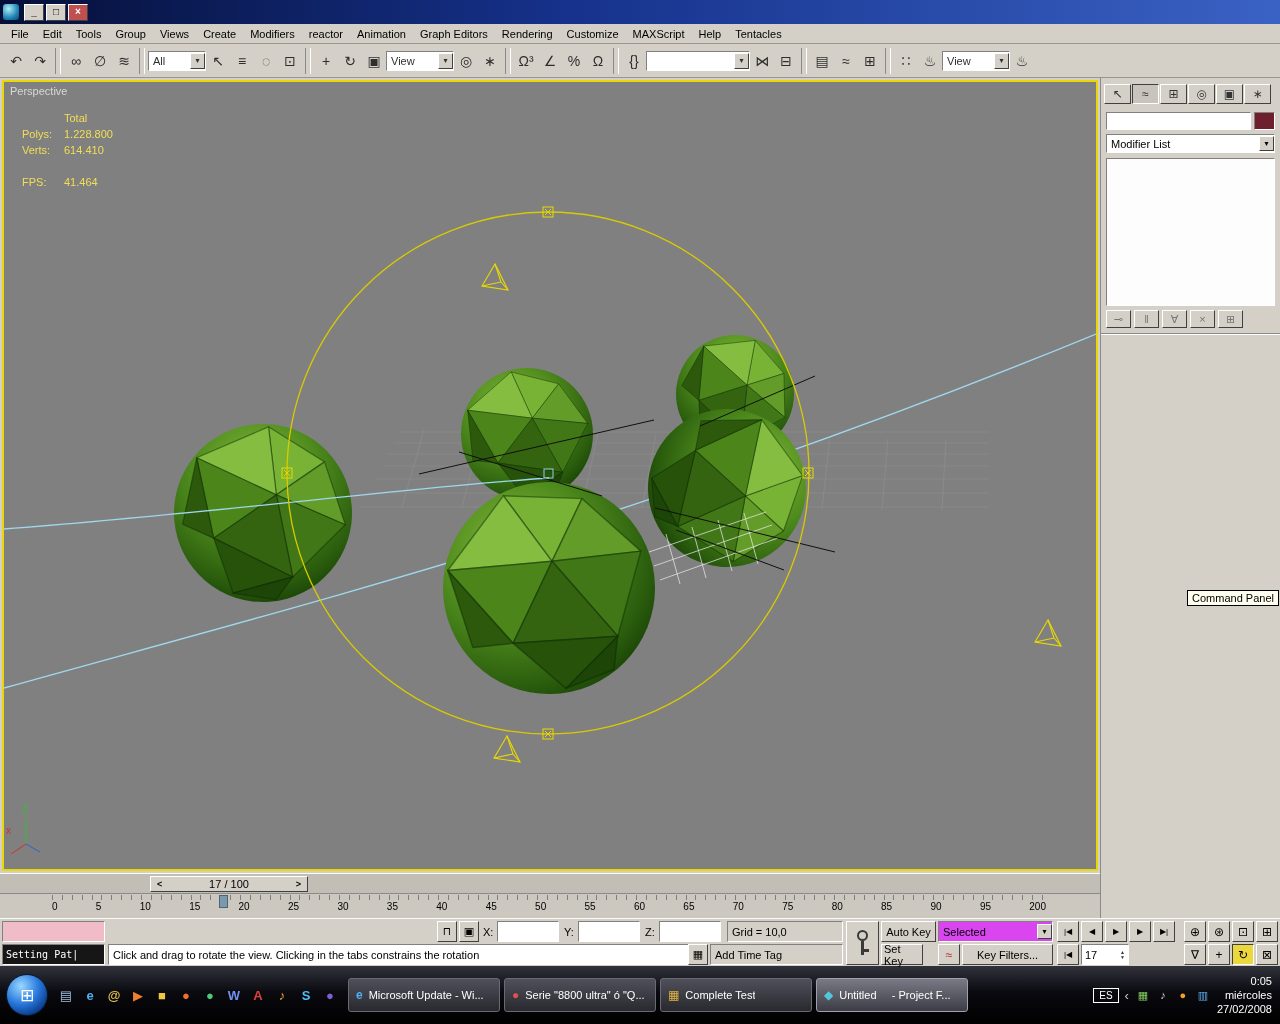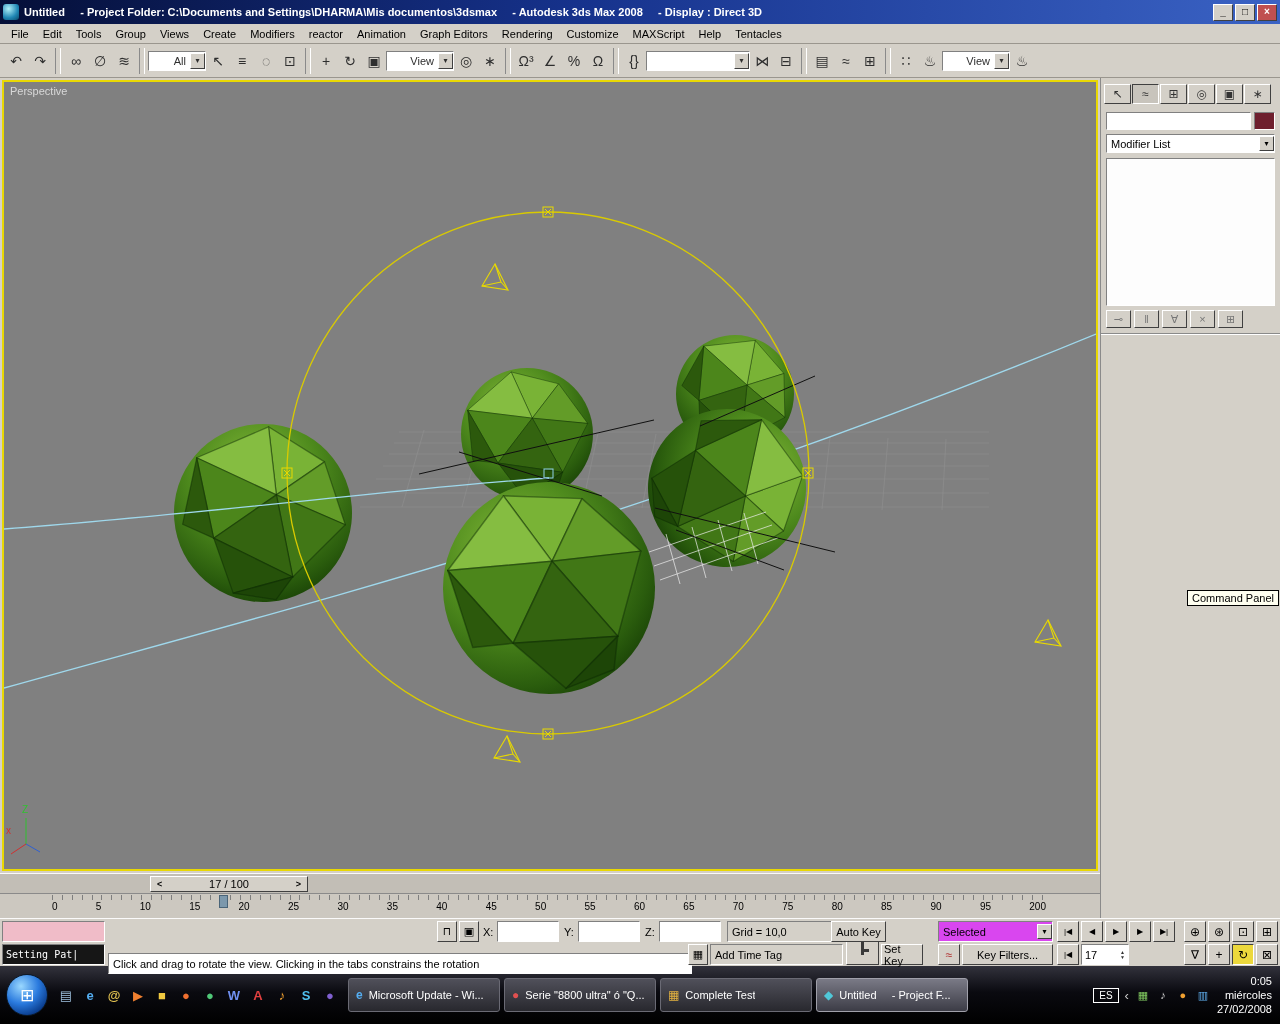--- a/index.html
+++ b/index.html
@@ -18,21 +18,21 @@
 
 .menubar{height:20px;flex:none;background:#d4d0c8;display:flex;align-items:center;padding-left:4px;border-bottom:1px solid #9a968e}
 .menu-item{padding:2px 7px;white-space:nowrap}
 
 
 .toolbar{height:34px;flex:none;background:#d4d0c8;display:flex;align-items:center;padding:0 4px;border-bottom:1px solid #9a968e;overflow:hidden}
 .tb-item{height:26px;min-width:24px;display:flex;align-items:center;justify-content:center;font-size:14px;color:#2e2e2e;padding:0 2px;flex:none}
 .tb-glyph{pointer-events:none}
 .tb-label{font-size:11px}
 .tb-arrow{display:none}
-.tb-item.dd{height:20px;background:#fff;border:1px solid;border-color:#808080 #fff #fff #808080;justify-content:flex-end;padding:0 0 0 4px;font-size:11px}
+.tb-item.dd{height:20px;background:#fff;border:1px solid;border-color:#808080 #fff #fff #808080;justify-content:space-between;padding:0 0 0 4px;font-size:11px}
 .tb-item.dd .tb-arrow{display:flex;width:15px;height:16px;background:#d4d0c8;border:1px solid;border-color:#fff #404040 #404040 #fff;align-items:center;justify-content:center;font-size:8px;margin-left:4px}
 .tb-item.sep{min-width:6px;width:6px;height:26px;padding:0;border-left:1px solid #8a8a8a;border-right:1px solid #fff;margin:0 3px}
 .w56{width:58px}.w66{width:68px}.w104{width:104px}
 
 
 .main{height:840px;flex:none;display:flex}
 .left-col{width:1100px;flex:none;display:flex;flex-direction:column}
 .viewport-wrap{flex:1;padding:2px;background:#d4d0c8}
 .viewport{position:relative;width:100%;height:100%;border:2px solid #e9d803;background:#808080;overflow:hidden}
 svg.scene{position:absolute;inset:0;width:100%;height:100%}
@@ -79,29 +79,29 @@
 .sb-lock{left:437px;top:2px;width:20px}
 .sb-abs{left:459px;top:2px;width:20px}
 .sb-xl{left:483px;top:2px}
 .sb-xf{left:497px;top:2px;width:62px;background:#fff}
 .sb-yl{left:564px;top:2px}
 .sb-yf{left:578px;top:2px;width:62px;background:#fff}
 .sb-zl{left:645px;top:2px}
 .sb-zf{left:659px;top:2px;width:62px;background:#fff}
 .sb-grid{left:727px;top:2px;width:116px}
 .sb-keybtn{left:846px;top:2px;width:33px;height:44px}
-.sb-autokey{left:831px;top:2px;width:55px}
+.sb-autokey{left:881px;top:2px;width:55px}
 .sb-selected{left:938px;top:2px;width:115px;background:#d946ef;border:1px solid;border-color:#808080 #fff #fff #808080;padding-left:4px}
 .sb-pb{top:2px;width:22px;font-size:8px}
 .sb-pb1{left:1057px}.sb-pb2{left:1081px}.sb-pb3{left:1105px}.sb-pb4{left:1129px}.sb-pb5{left:1153px}
 .nav{width:22px;font-size:12px}
 .n1{left:1184px;top:2px}.n2{left:1208px;top:2px}.n3{left:1232px;top:2px}.n4{left:1256px;top:2px}
 .n5{left:1184px;top:25px}.n6{left:1208px;top:25px}.n7{left:1232px;top:25px}.n8{left:1256px;top:25px}
 .nav.active{background:#ecd83c;border-color:#404040 #fff #fff #404040}
-.sb-prompt{left:108px;top:34px;width:584px;background:#fff}
+.sb-prompt{left:108px;top:25px;width:584px;background:#fff}
 .sb-comm{left:688px;top:25px;width:20px}
 .sb-timetag{left:710px;top:25px;width:133px}
 .sb-setkey{left:881px;top:25px;width:42px}
 .sb-curve{left:938px;top:25px;width:22px;color:#b03030;font-size:12px}
 .sb-keyfilters{left:962px;top:25px;width:91px}
 .sb-keymode{left:1057px;top:25px;width:22px;font-size:8px}
 .sb-frame{left:1081px;top:25px;width:48px;background:#fff;border:1px solid;border-color:#808080 #fff #fff #808080;padding:0 3px}
 .spin{display:flex;flex-direction:column;font-size:5px;line-height:5px;margin-left:auto;color:#333;font-style:normal}
 .spin i{font-style:normal}
 .key-icon{position:relative;width:11px;height:11px;border:2px solid #3a3a3a;border-radius:50%;display:inline-block;margin-top:-16px}
@@ -125,21 +125,20 @@
 .tray-icon{width:16px;height:16px;display:flex;align-items:center;justify-content:center;font-size:11px}
 .clock{text-align:right;font-size:11px;line-height:14px}
 </style>
 </head>
 <body>
 
 <div class="screen">
 
   <div class="titlebar">
     <span class="app-icon"></span>
-    <span class="title-text">Untitled     - Project Folder: C:\Documents and Settings\DHARMA\Mis documentos\3dsmax     - Autodesk 3ds Max 2008     - Display : Direct 3D</span>
     <span class="winbtns">
       <span class="winbtn">_</span>
       <span class="winbtn">□</span>
       <span class="winbtn close">×</span>
     </span>
   </div>
 
   <div class="menubar">
 
   <span class="menu-item">File</span>
@@ -439,20 +438,38 @@
               <path d="M22,762 L22,736" stroke="#30c030" fill="none"></path>
               <path d="M22,762 L7,772" stroke="#d03030" fill="none"></path>
               <path d="M22,762 L36,770" stroke="#3060d0" fill="none"></path>
               <text x="18" y="731" fill="#30c030">Z</text>
               <text x="2" y="752" fill="#d03030">x</text>
             </g>
           </svg>
 
           <span class="vp-label">Perspective</span>
 
+          <div class="vp-stats">
+            <div class="row">
+                <span class="lbl"></span>
+                <span class="val">Total</span>
+              </div>
+            <div class="row">
+                <span class="lbl">Polys:</span>
+                <span class="val">1.228.800</span>
+              </div>
+            <div class="row">
+                <span class="lbl">Verts:</span>
+                <span class="val">614.410</span>
+              </div>
+            <div class="row fps">
+                <span class="lbl">FPS:</span>
+                <span class="val">41.464</span>
+              </div>
+          </div>
 
         </div>
       </div>
 
       <div class="timeslider">
         <div class="ts-block">
           <span class="ts-arrow">&lt;</span>
           <span class="ts-label">17 / 100</span>
           <span class="ts-arrow">&gt;</span>
         </div>

